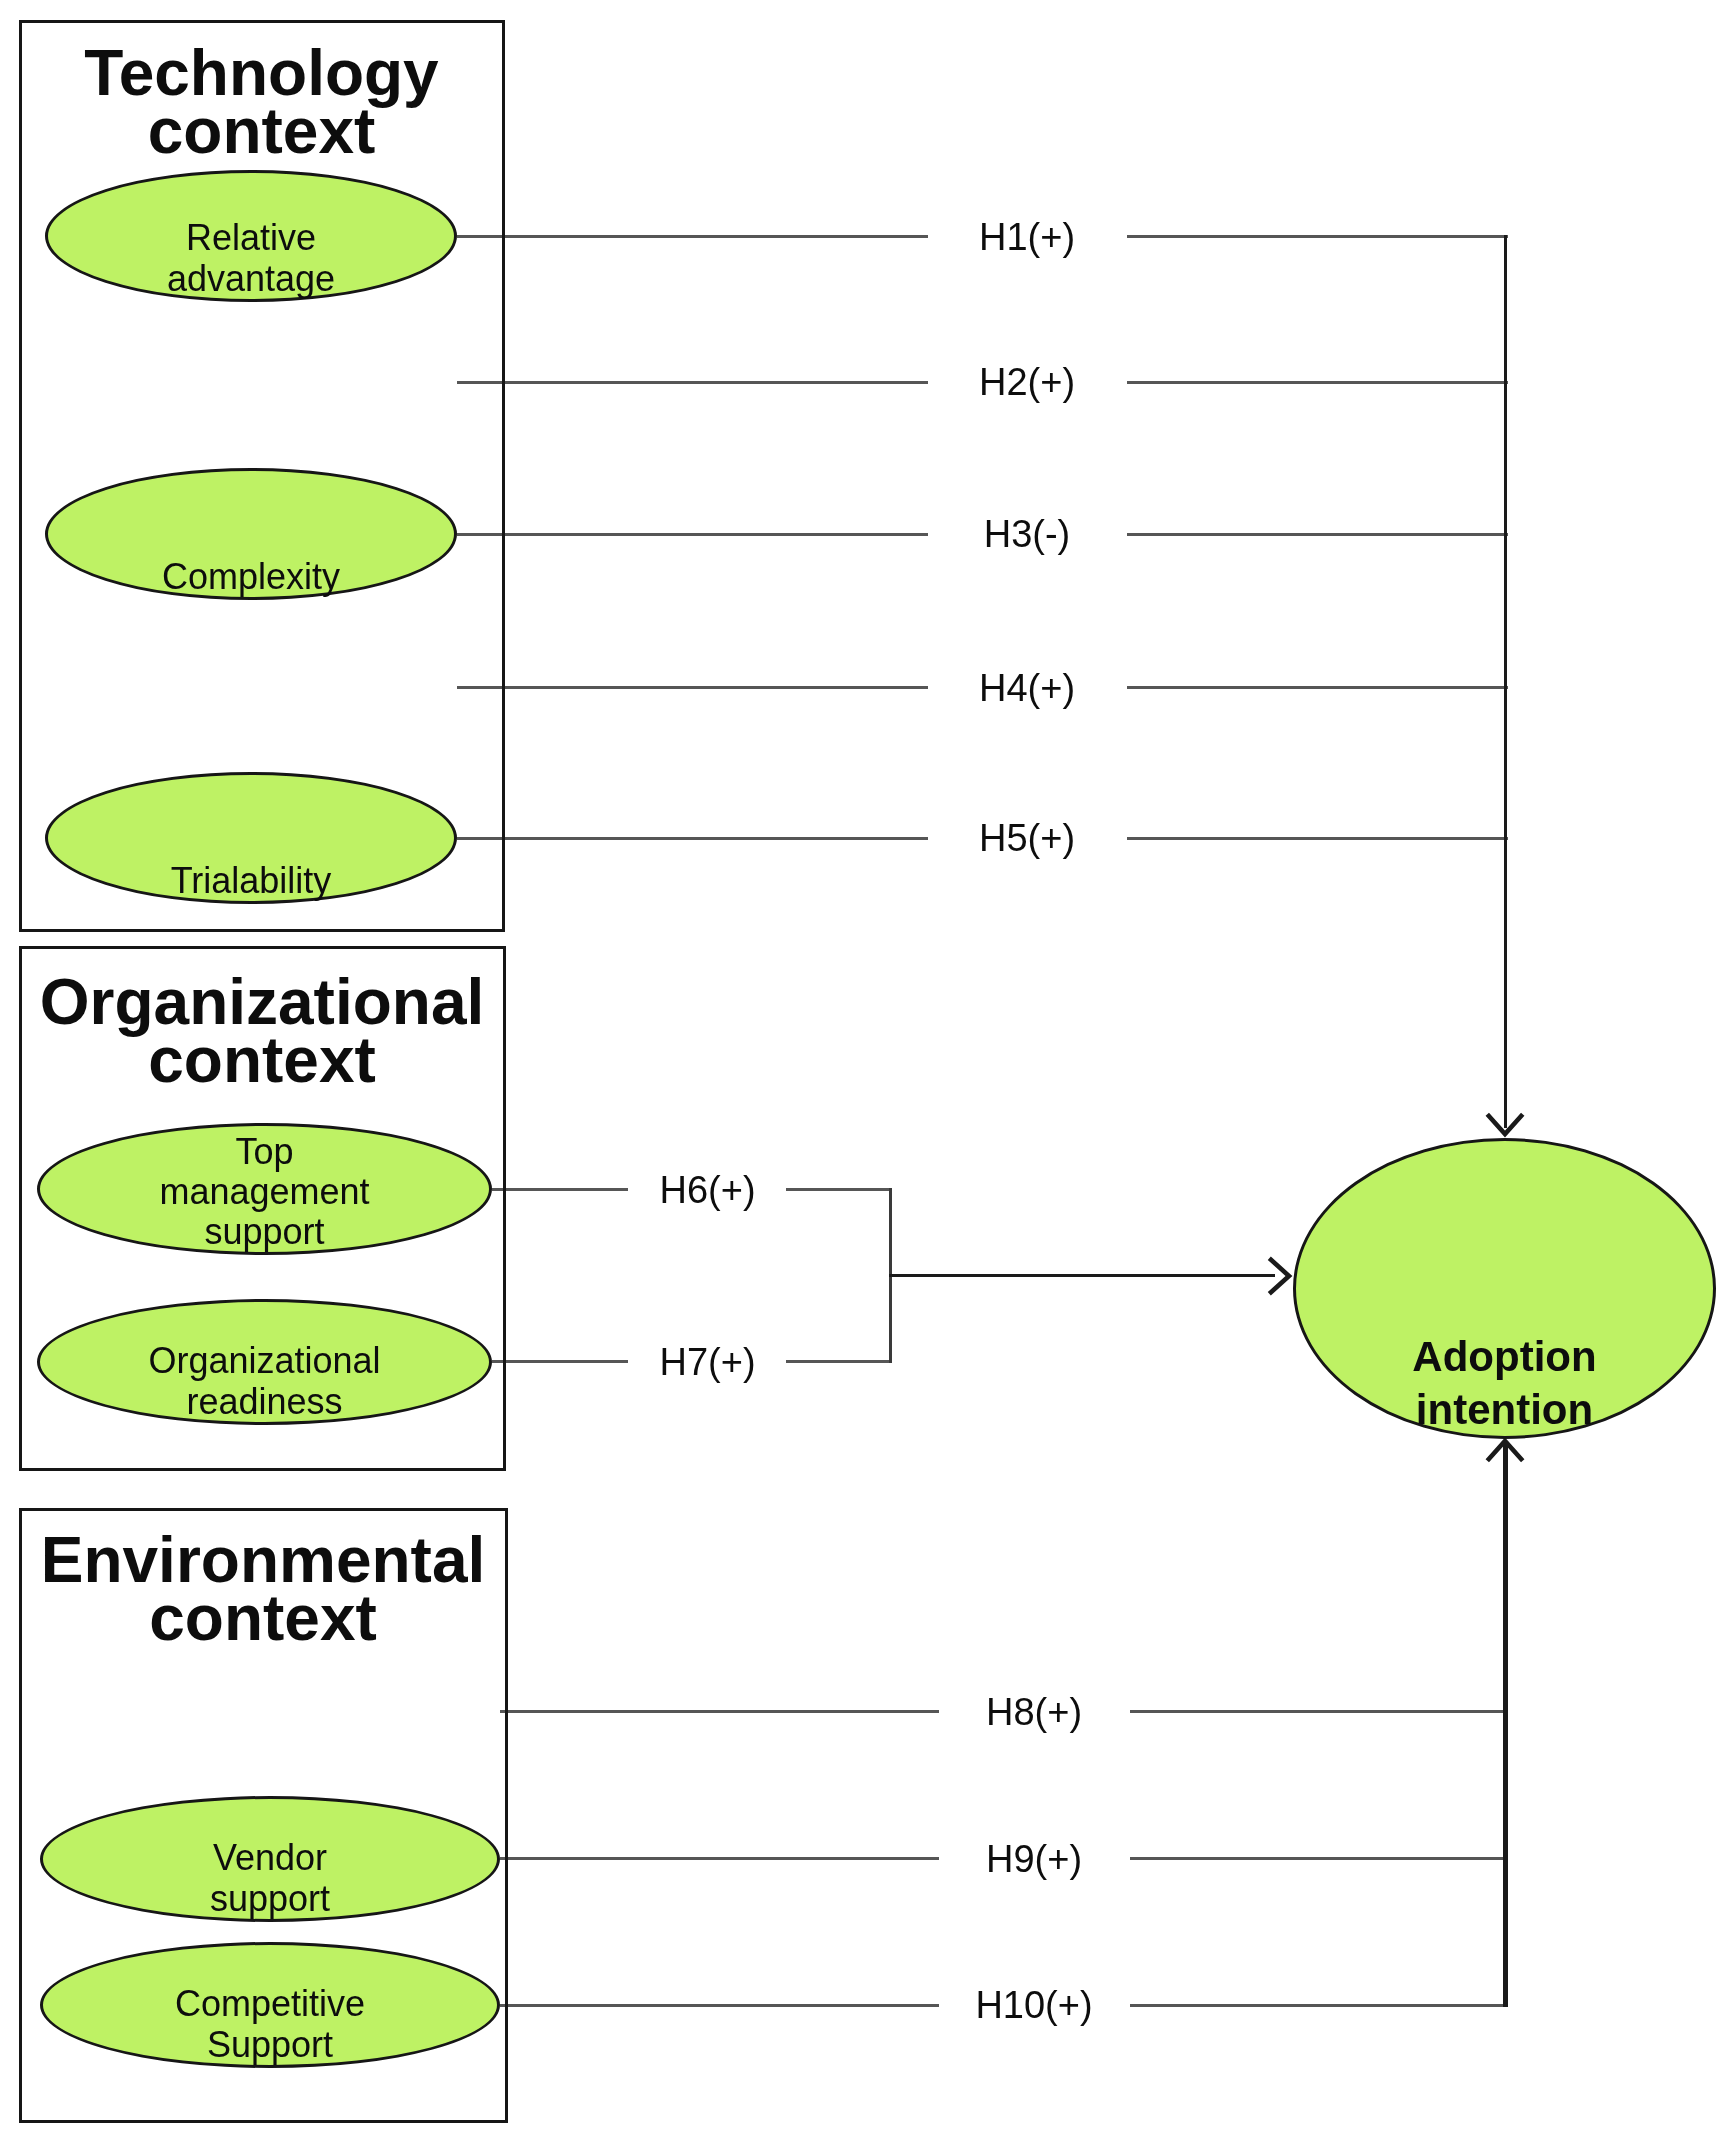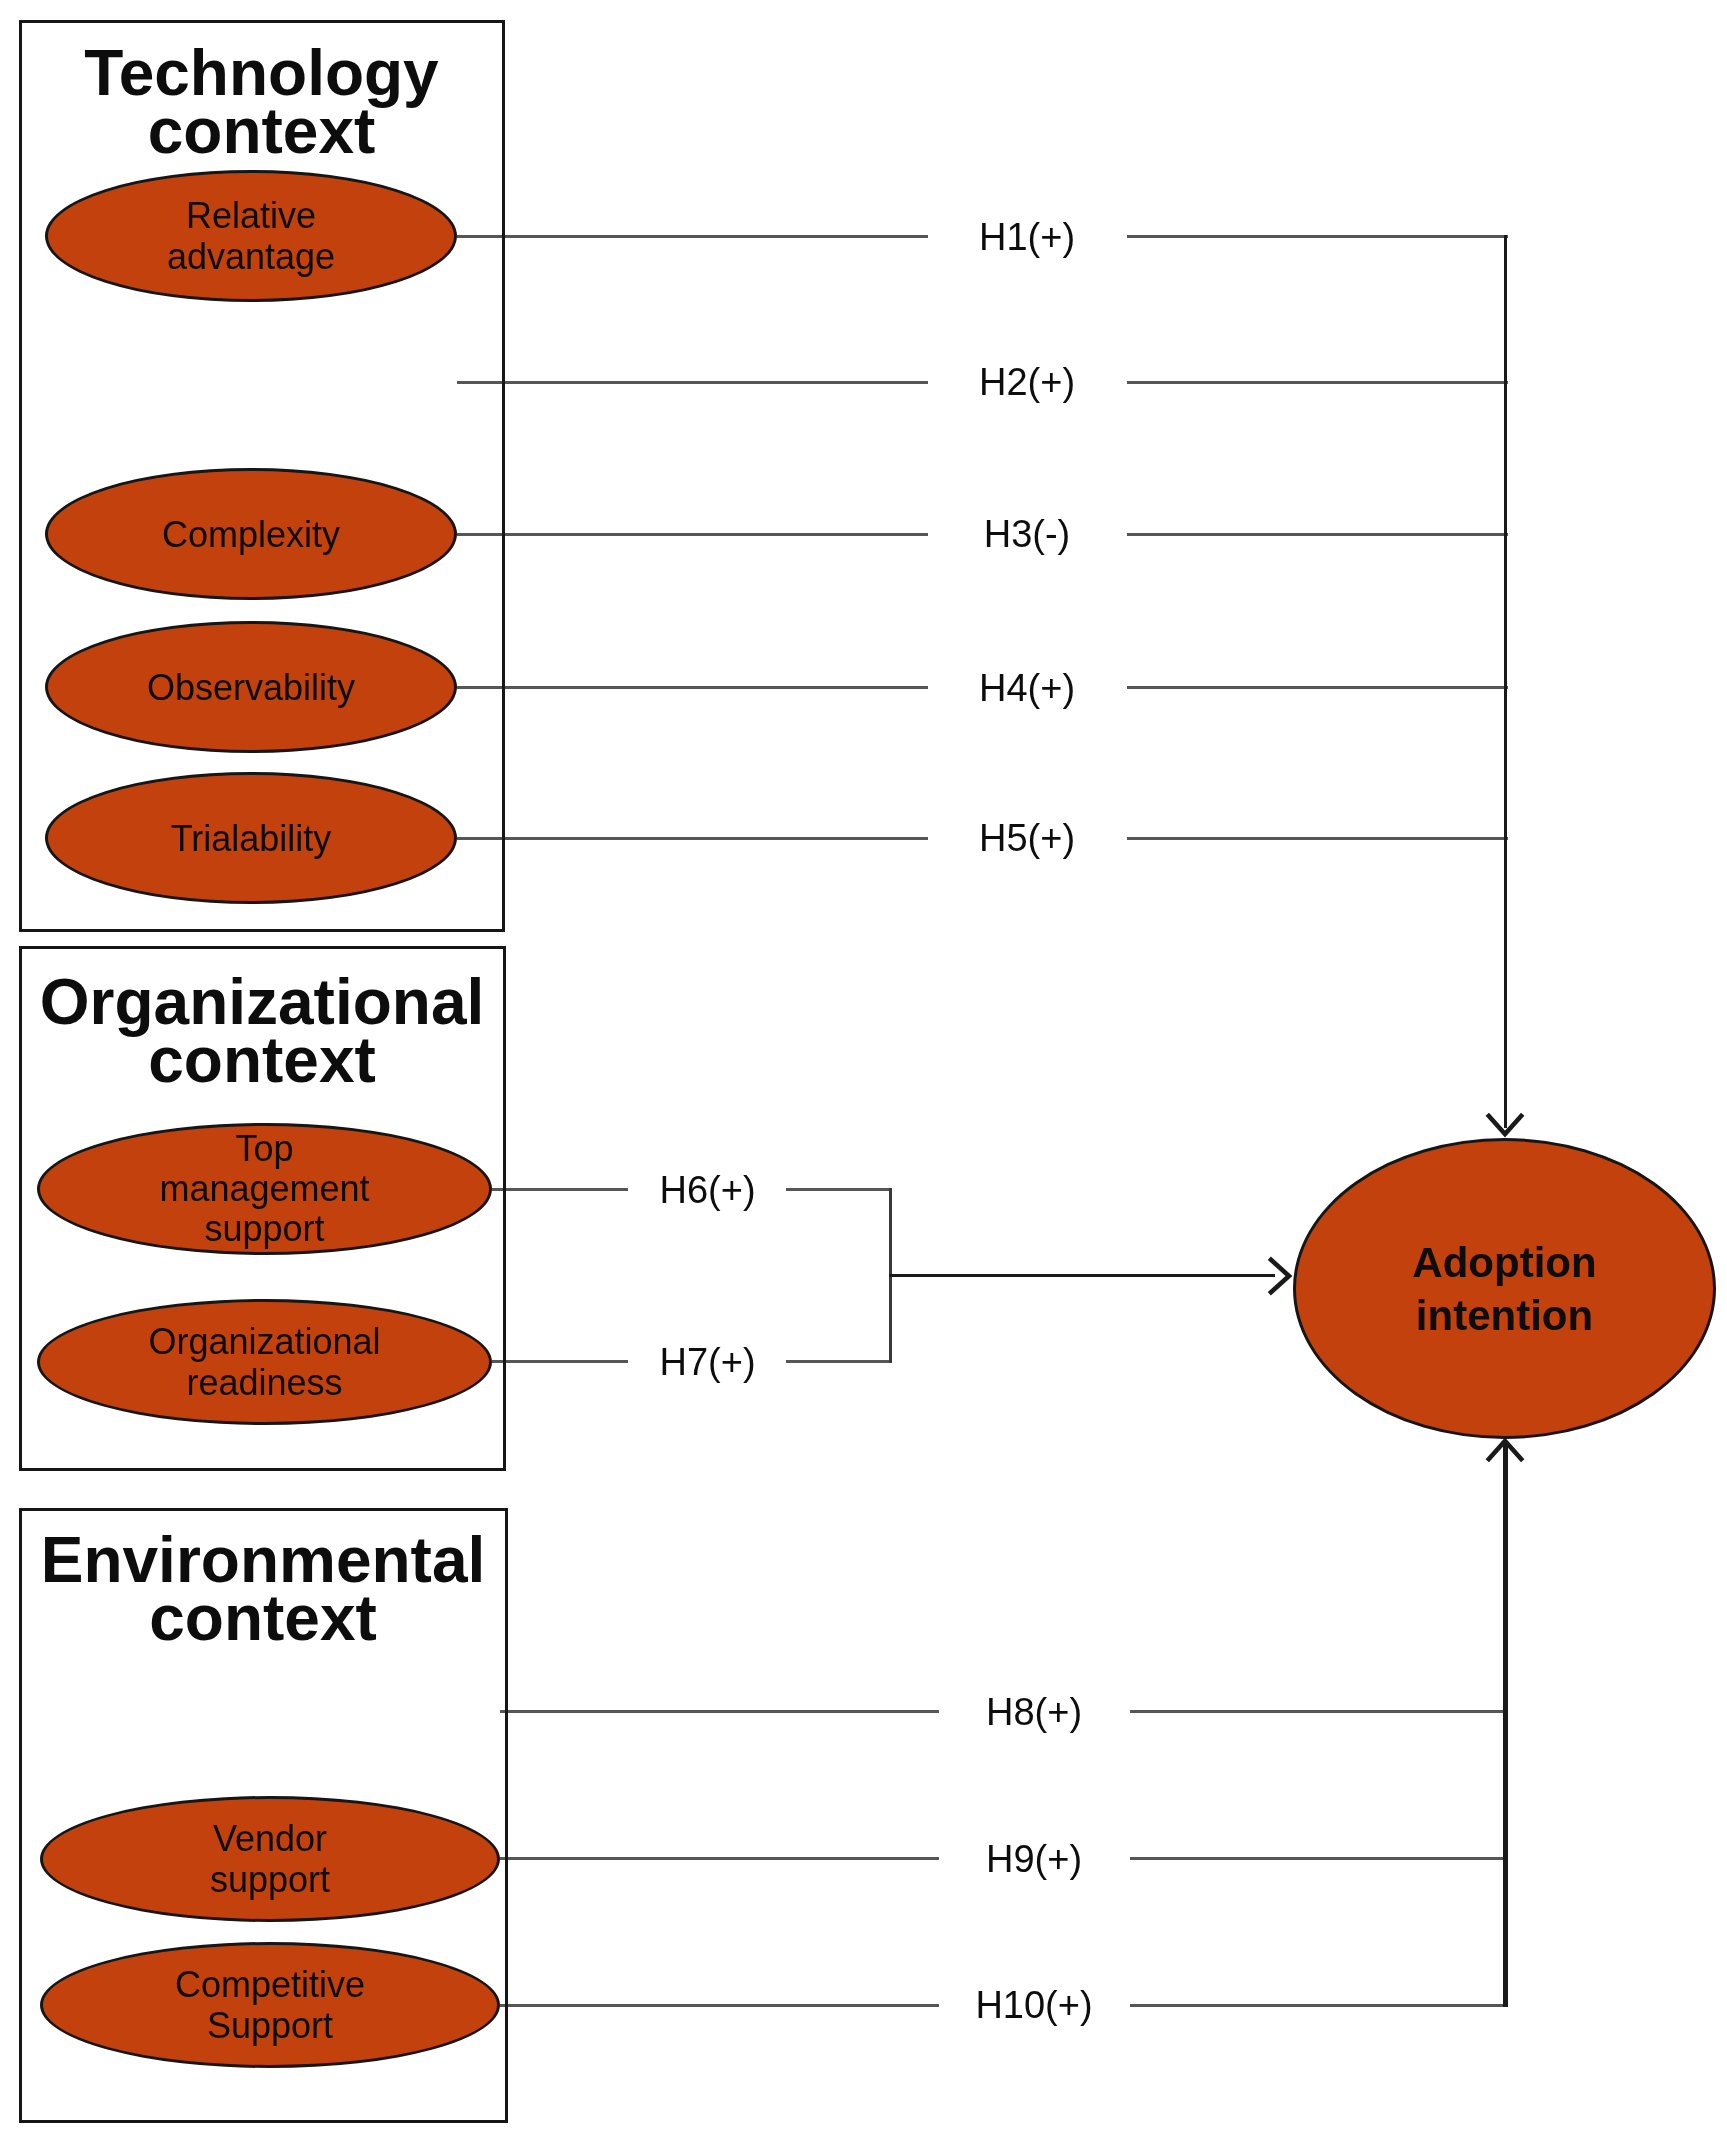--- a/index.html
+++ b/index.html
@@ -25,24 +25,24 @@
     font-weight: bold;
     font-size: 64px;
     line-height: 58px;
     color: #0d0d0d;
   }
   .ctx-title span { display: block; }
   .ellipse {
     position: absolute;
     border: 3.3px solid #161616;
     border-radius: 50%;
-    background: #c2410c;
+    background: #bef264;
     box-sizing: border-box;
     display: flex;
-    align-items: center;
+    align-items: flex-end;
     justify-content: center;
     text-align: center;
   }
   .etext {
     font-size: 36px;
     line-height: 41px;
     color: #0d0d0d;
   }
   .etext span { display: block; }
   .outcome-text {
@@ -157,25 +157,20 @@
     <div class="etext">
       <span>Relative</span>
       <span>advantage</span>
     </div>
   </div>
   <div class="ellipse" style="left:45px; top:468px; width:412px; height:132px;">
     <div class="etext">
       <span>Complexity</span>
     </div>
   </div>
-  <div class="ellipse" style="left:45px; top:621px; width:412px; height:132px;">
-    <div class="etext">
-      <span>Observability</span>
-    </div>
-  </div>
   <div class="ellipse" style="left:45px; top:772px; width:412px; height:132px;">
     <div class="etext">
       <span>Trialability</span>
     </div>
   </div>
 
   <div class="ellipse" style="left:37px; top:1123px; width:455px; height:132px;">
     <div class="etext" style="line-height:40px;">
       <span>Top</span>
       <span>management</span>

